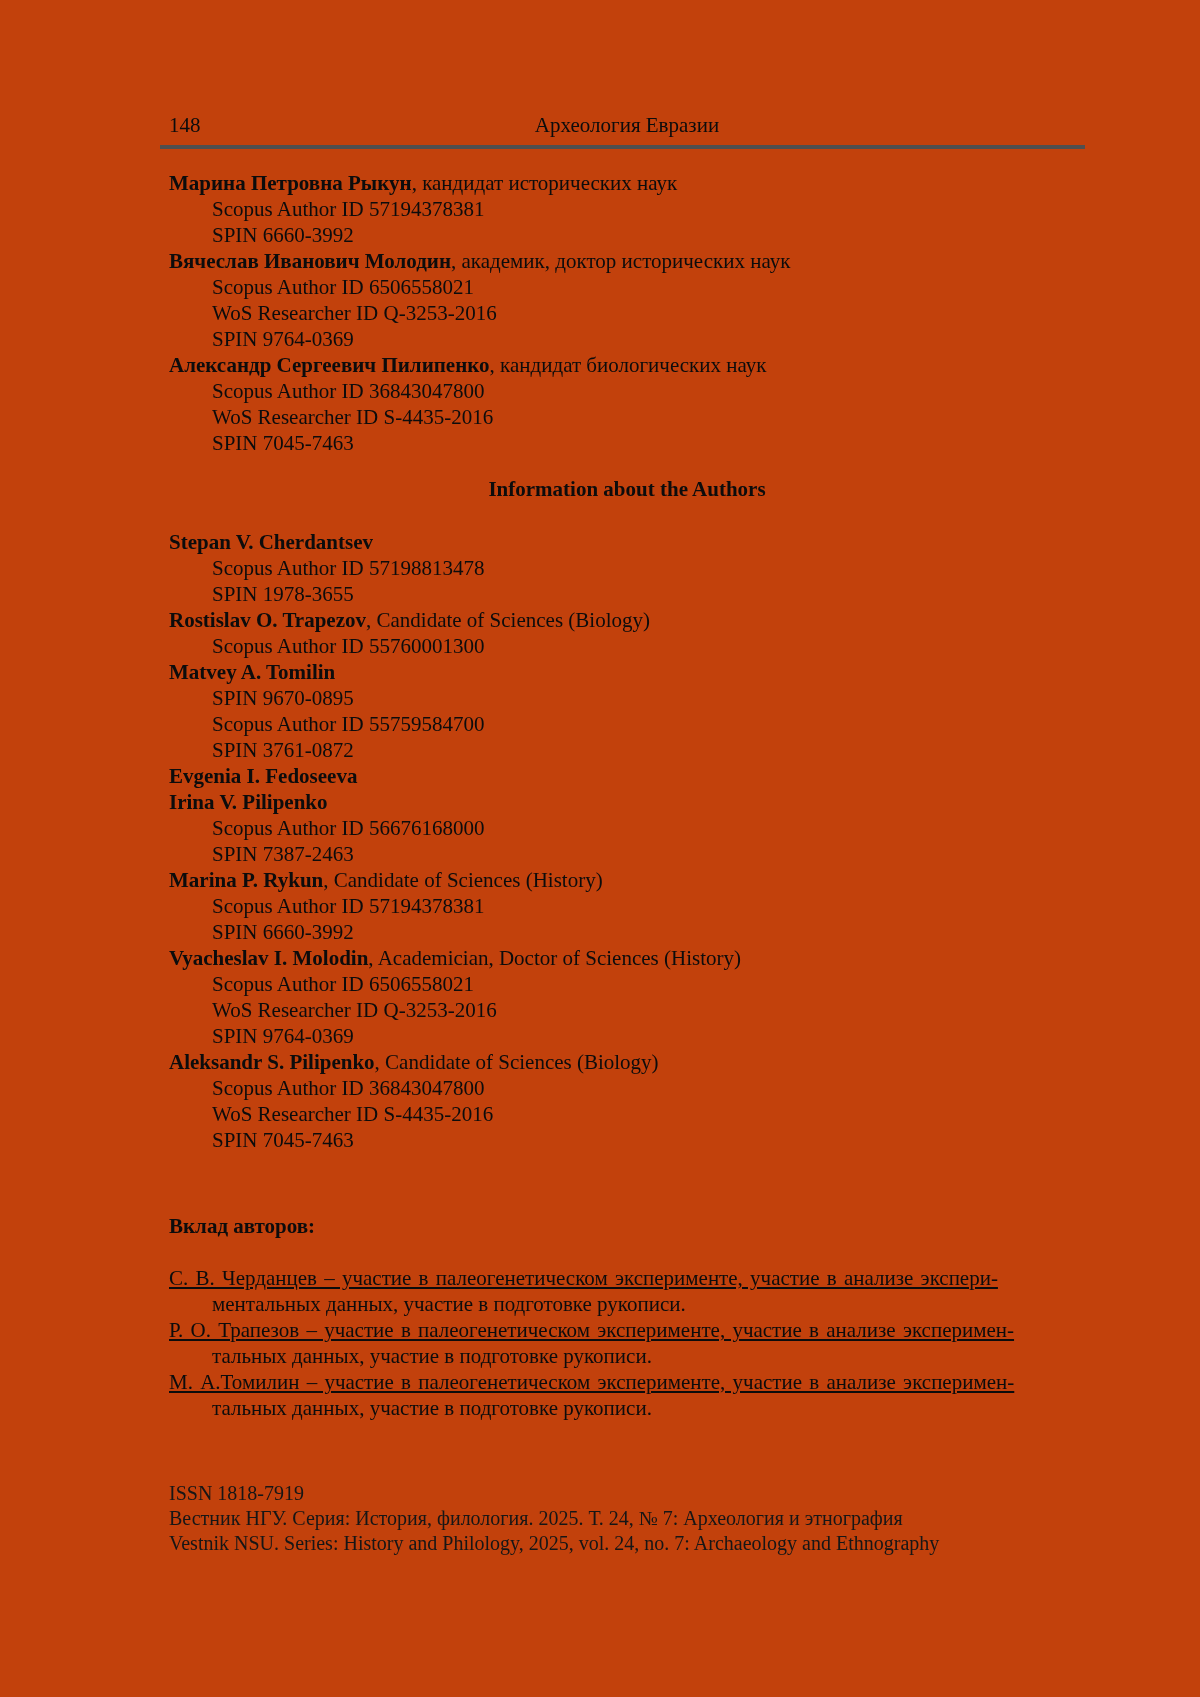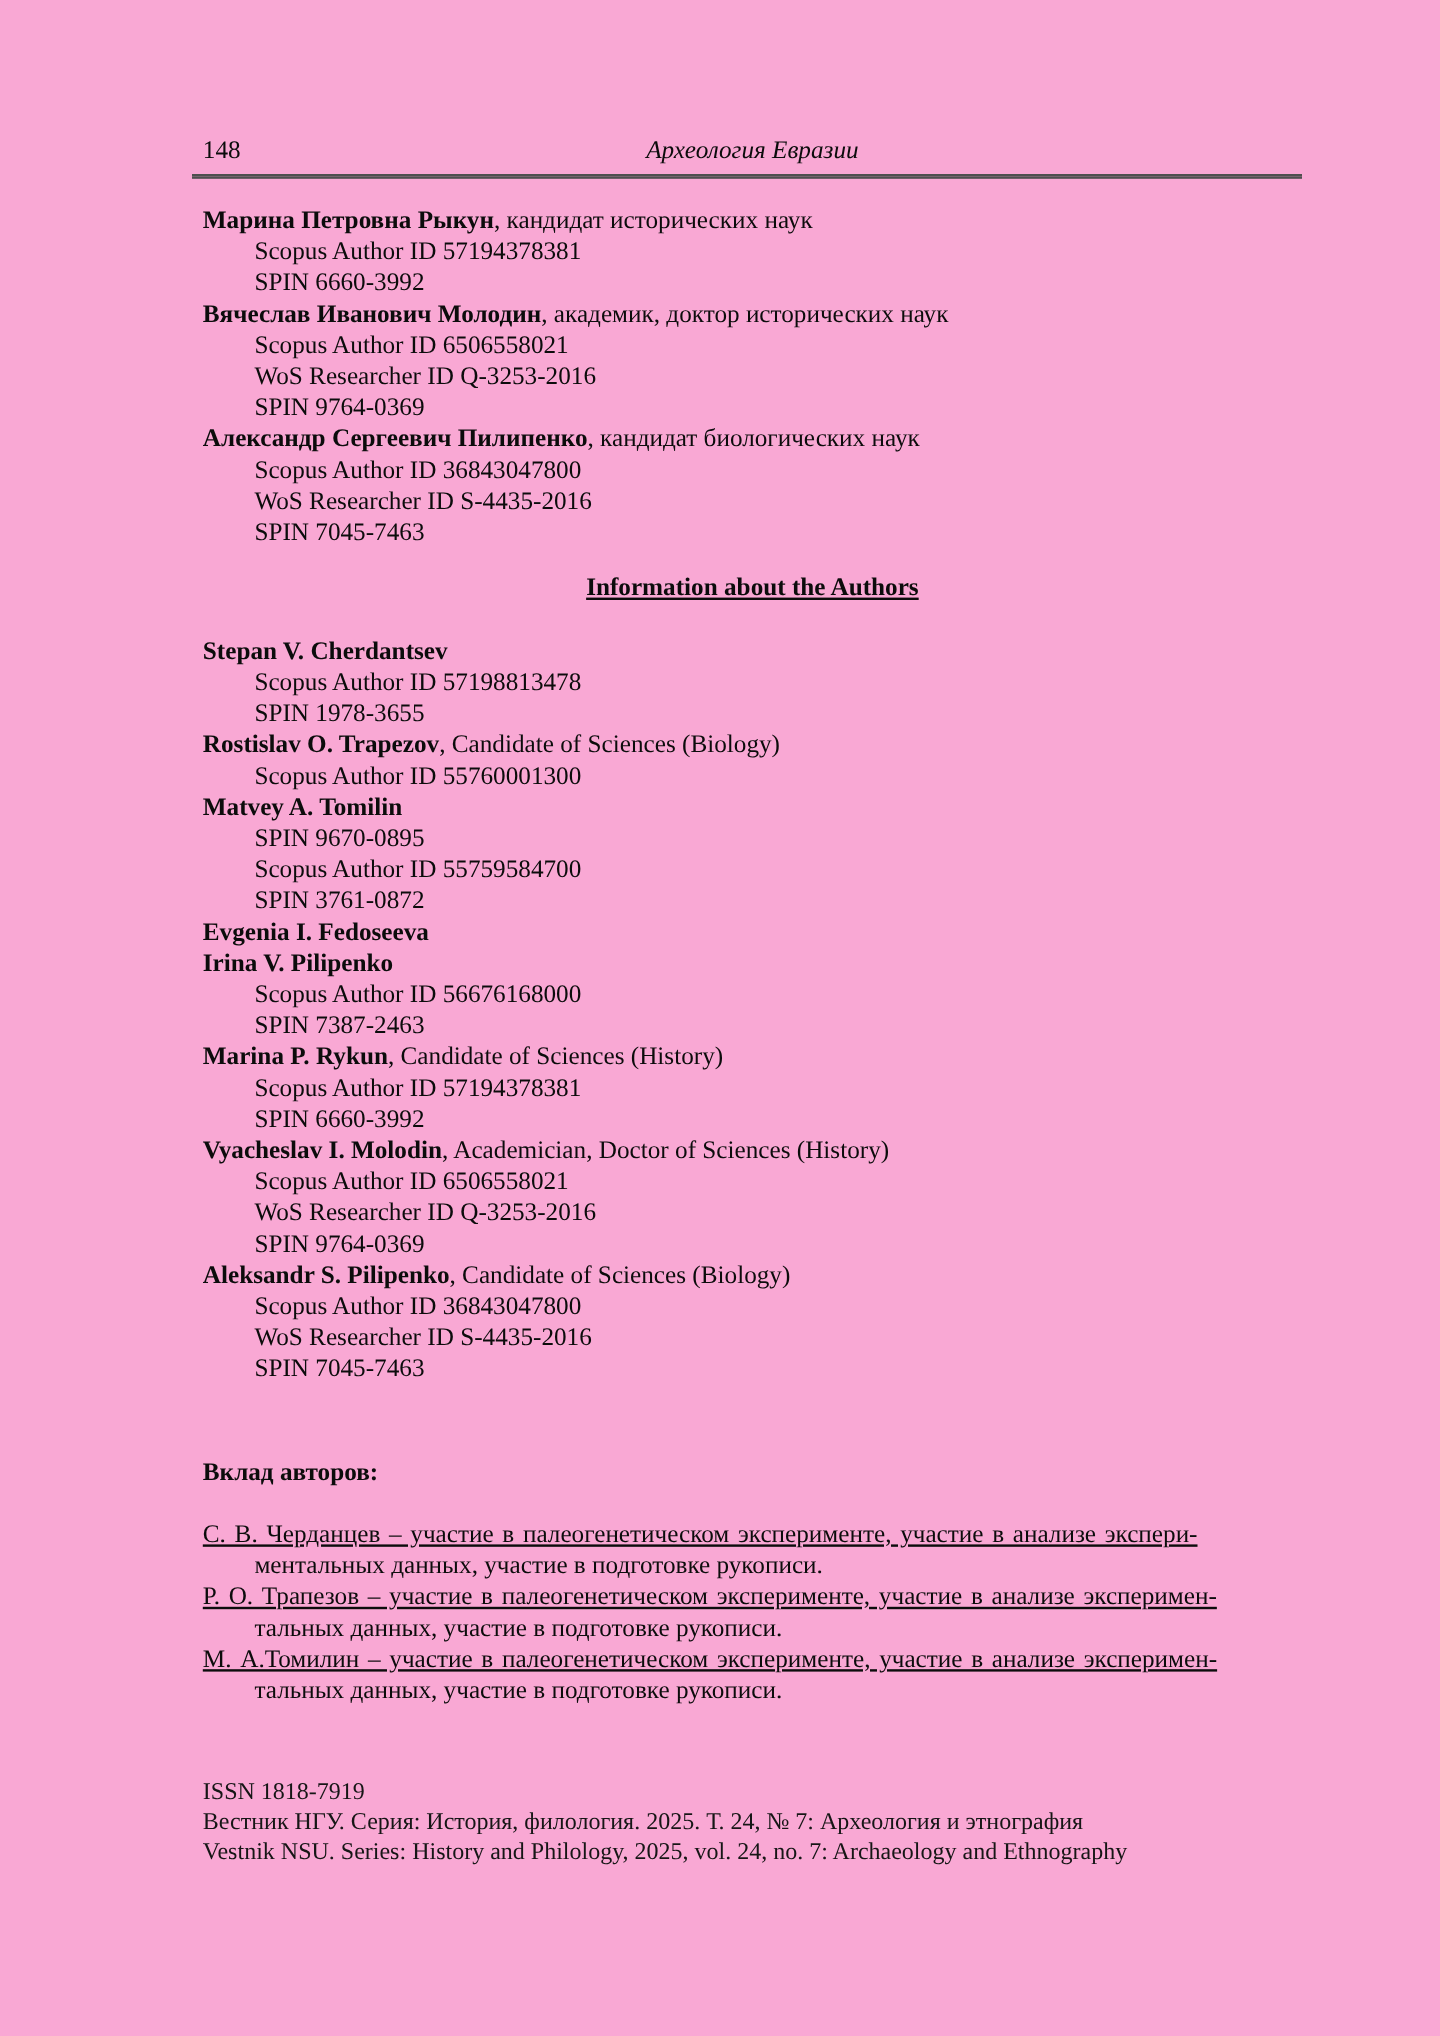--- a/index.html
+++ b/index.html
@@ -2,43 +2,43 @@
 <html lang="ru"><head>
 <meta charset="utf-8">
 <style>
   * { box-sizing: border-box; }
   html, body { margin: 0; padding: 0; background: #ffffff; }
   .page {
     position: relative;
     width: 1200px;
     height: 1697px;
     margin: 0 auto;
-    background: #f9a8d4;
+    background: #c2410c;
     padding: 112px 115px 40px 169px;
     font-family: "Liberation Serif", serif;
     font-size: 21px;
     line-height: 26px;
     color: #0c0c0c;
     overflow: hidden;
   }
   .page-header { position: relative; height: 26px; }
   .page-number { position: absolute; left: 0; top: 0; }
-  .running-title { display: block; text-align: center; font-style: italic; }
+  .running-title { display: block; text-align: center; }
   .double-rule {
     margin-top: 7px;
     margin-left: -9px;
     height: 2px;
     border-top: 2px solid #4f4f4f;
     border-bottom: 2px solid #4f4f4f;
   }
   .authors-ru { margin-top: 21px; font-family: Liberation Serif, serif; }
   .authors-en { margin-top: 27px; }
   .author-name { font-weight: bold; }
   .id-line { padding-left: 43px; }
-  .heading-en { margin-top: 20px; text-align: center; font-weight: bold; text-decoration: underline; }
+  .heading-en { margin-top: 20px; text-align: center; font-weight: bold; }
   .contrib-heading { margin-top: 60px; font-weight: bold; }
   .contrib-list { margin-top: 26px; }
   .contrib-line1 { white-space: nowrap; word-spacing: 2px; text-decoration: underline; }
   .contrib-line2 { padding-left: 43px; }
   .page-footer { margin-top: 60px; font-size: 20px; line-height: 25px; color: #161616; }
 </style>
 </head>
 <body>
 
 <div class="page">

